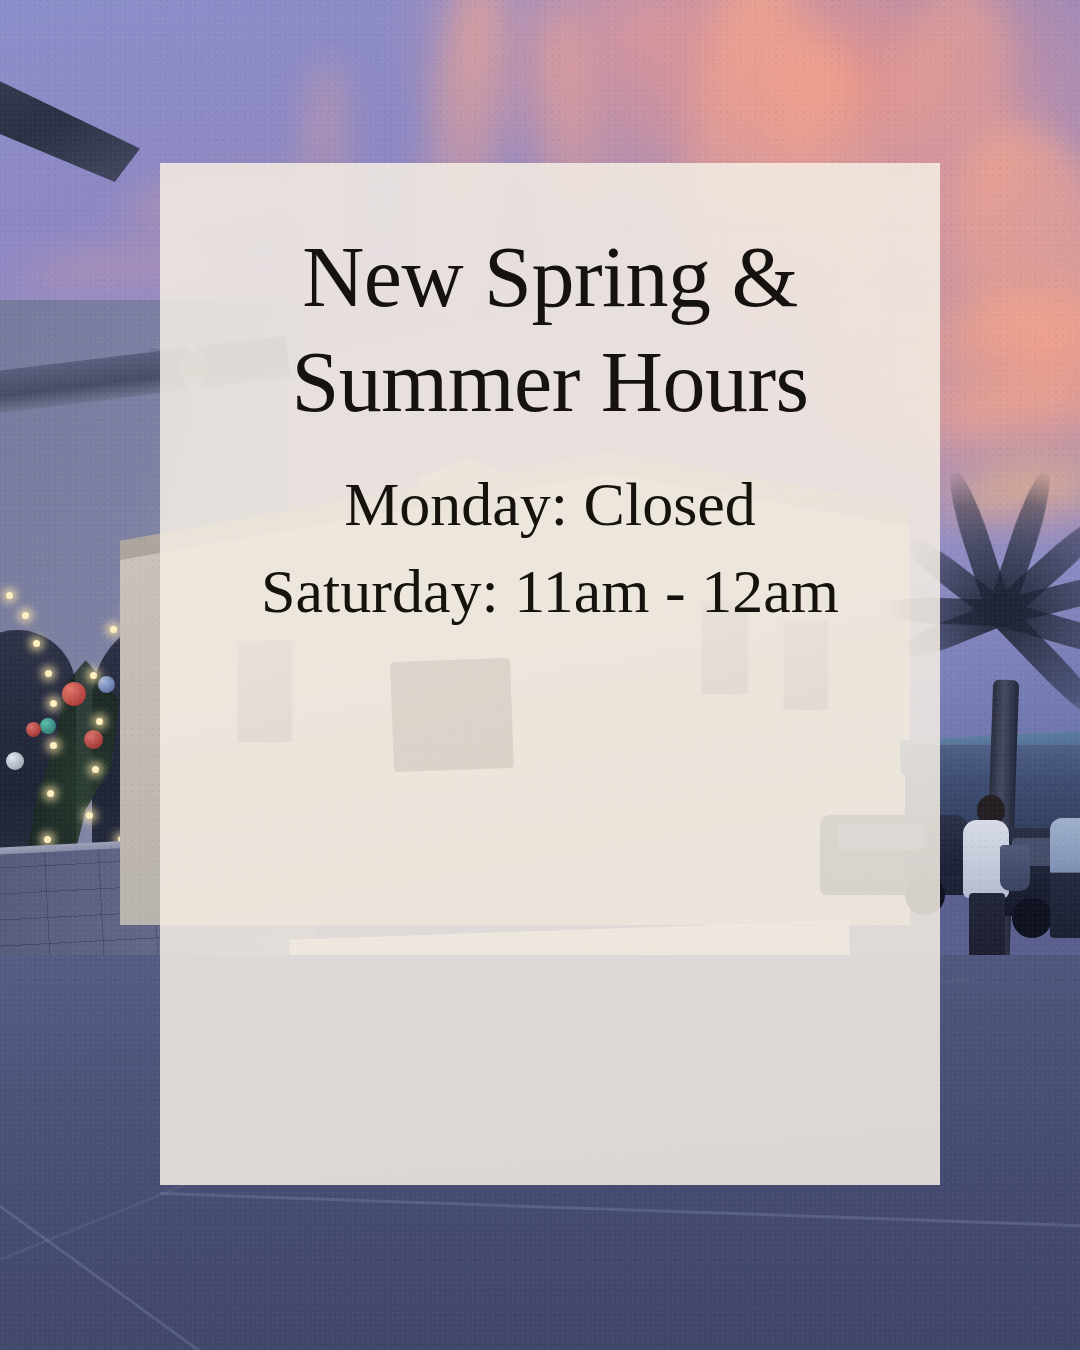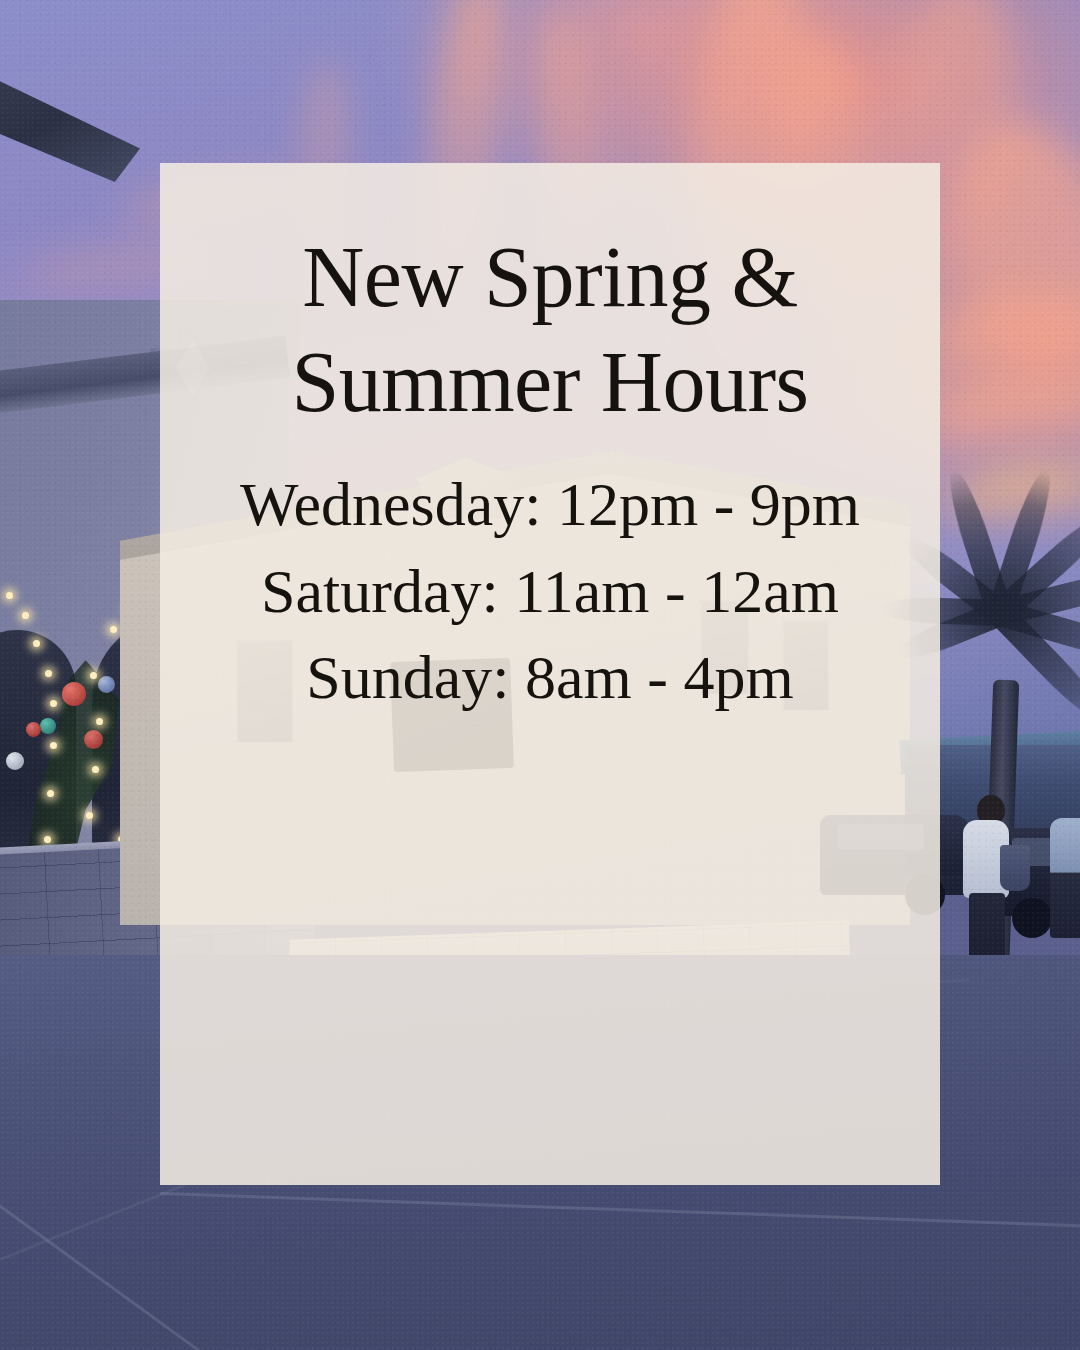--- a/index.html
+++ b/index.html
@@ -383,19 +383,18 @@
 
     <div class="grain"></div>
   </div>
 
   <div class="overlay">
 
     <h1 class="title">New Spring &amp;
 Summer Hours</h1>
 
     <ul class="hours">
-      <li>Wednesday: 12pm - 9pm</li>
+      <li>Monday: Closed</li>
       <li>Saturday: 11am - 12am</li>
-      <li>Sunday: 8am - 4pm</li>
     </ul>
 
   </div>
 </div>
 
 </body></html>

